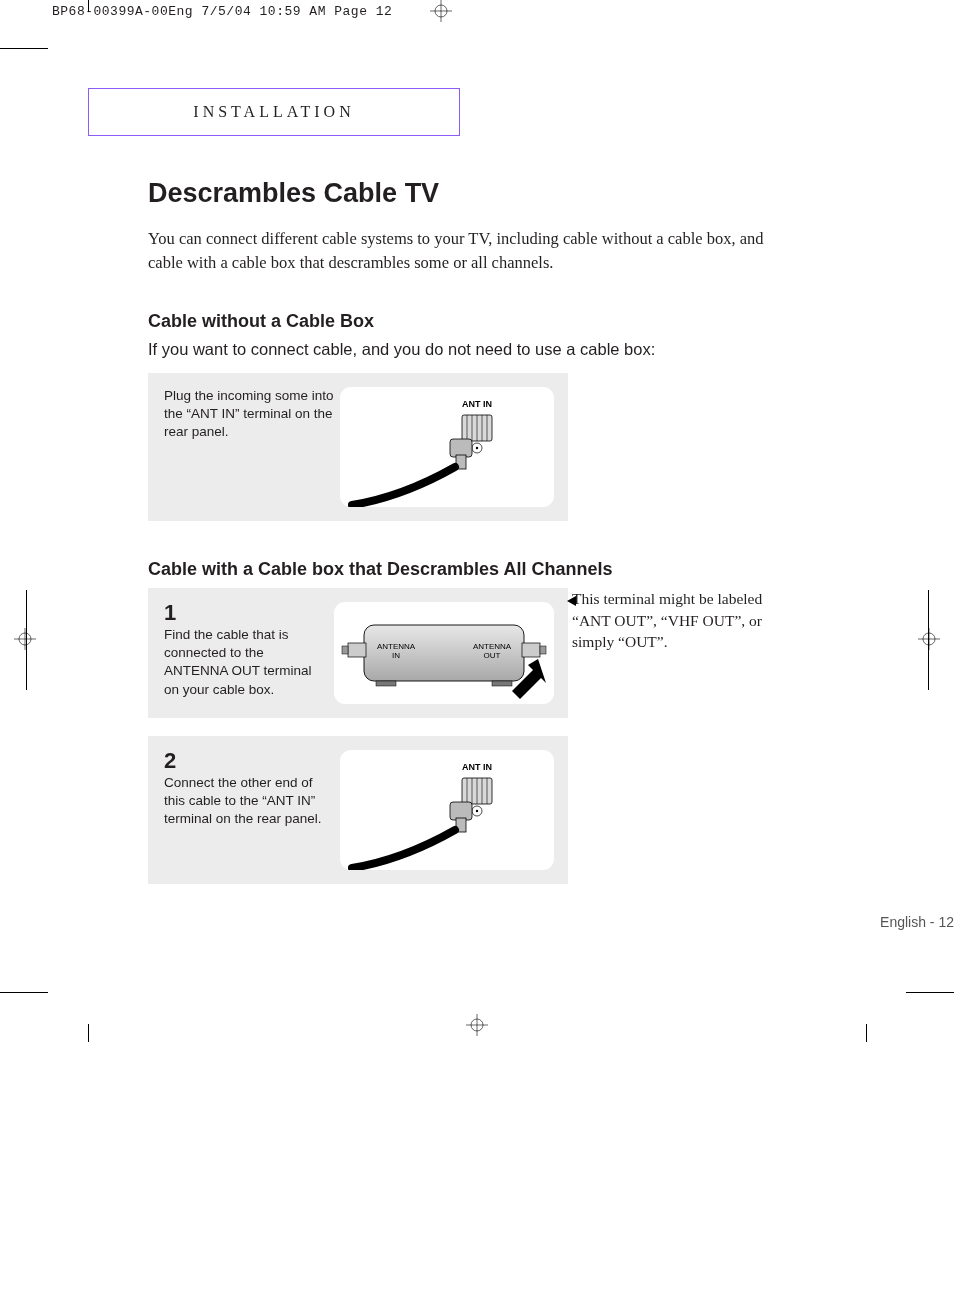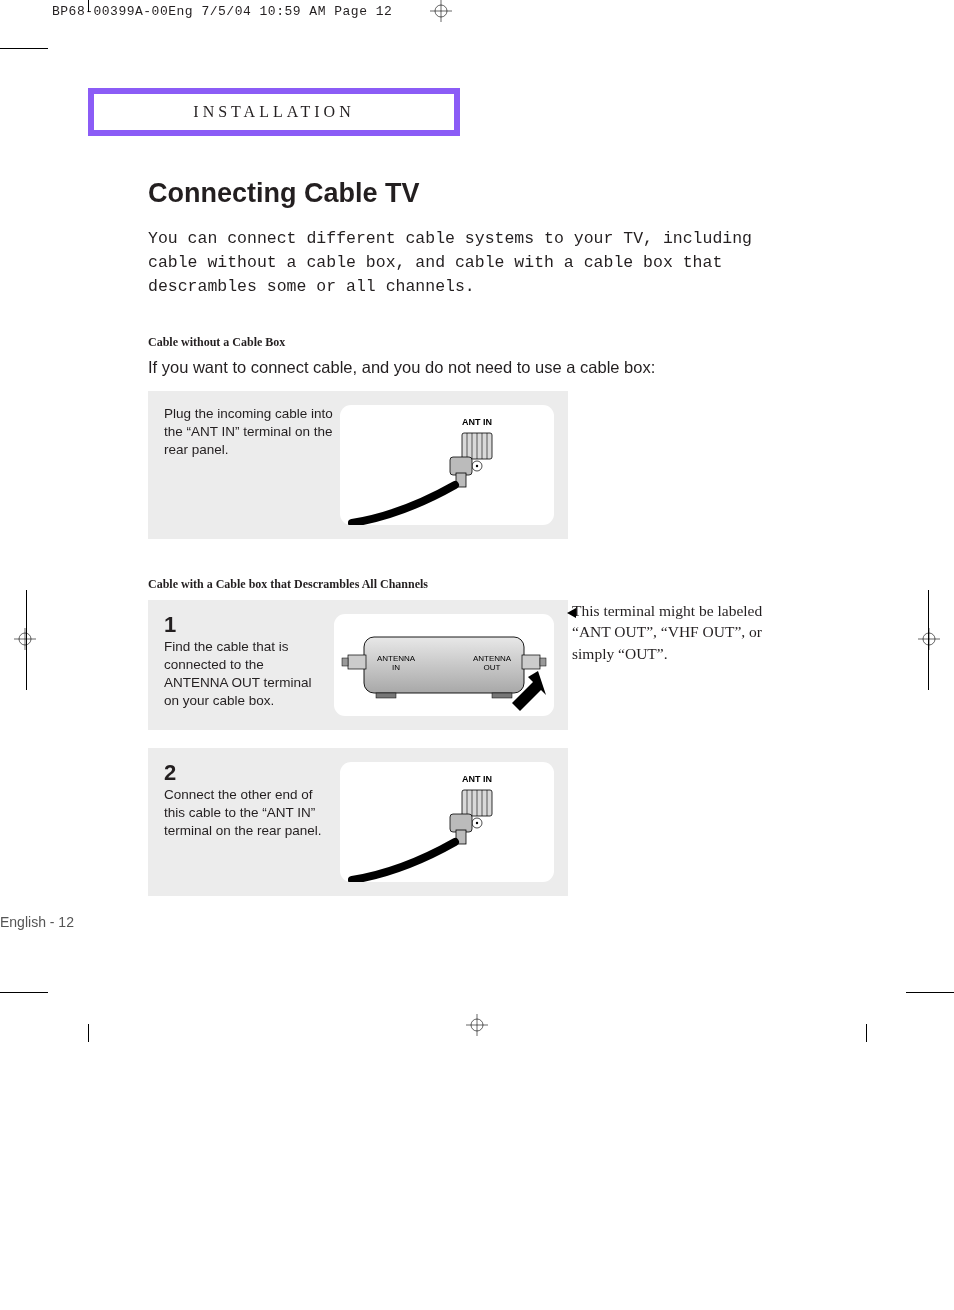--- a/index.html
+++ b/index.html
@@ -17,44 +17,44 @@
   .crop.right-v { right: 26px; top: 590px; width: 0.5px; height: 100px; }
   .crop.bot-h-l { left: 0; bottom: 50px; width: 48px; height: 0.5px; }
   .crop.bot-h-r { right: 0; bottom: 50px; width: 48px; height: 0.5px; }
   .crop.bot-v-l { left: 88px; bottom: 0; width: 0.5px; height: 18px; }
   .crop.bot-v-r { right: 88px; bottom: 0; width: 0.5px; height: 18px; }
 
   .reg { position: absolute; width: 22px; height: 22px; }
   .reg svg { display: block; }
 
   
-  .section-tab { position: absolute; left: 88px; top: 88px; width: 372px; height: 48px; border: 6px solid #8b5cf6; display: flex; align-items: center; justify-content: center; }
+  .section-tab { position: absolute; left: 88px; top: 88px; width: 372px; height: 48px; border: 1px solid #8b5cf6; display: flex; align-items: center; justify-content: center; }
   .section-tab span { font-family: Georgia, 'Times New Roman', serif; font-variant: small-caps; letter-spacing: 4px; font-size: 16px; }
 
   .content { position: absolute; left: 148px; top: 178px; width: 720px; }
 
   h1.title { font-family: "Arial Black", Arial, sans-serif; font-weight: 900; font-size: 27px; margin-bottom: 18px; }
-  p.intro { font-family: Liberation Mono, monospace; font-size: 16.5px; line-height: 1.45; margin-bottom: 36px; max-width: 640px; }
-
-  h2.sub { font-family: Liberation Serif, serif; font-weight: 900; font-size: 12px; margin-bottom: 8px; }
+  p.intro { font-family: Liberation Serif, serif; font-size: 16.5px; line-height: 1.45; margin-bottom: 36px; max-width: 640px; }
+
+  h2.sub { font-family: Liberation Sans, sans-serif; font-weight: 900; font-size: 18px; margin-bottom: 8px; }
   p.sub-intro { font-family: Liberation Sans, sans-serif; font-size: 16.5px; margin-bottom: 14px; }
 
   .step-row { display: flex; gap: 0; margin-bottom: 18px; align-items: stretch; }
   .step-box { background: #ececec; padding: 14px 14px 14px 16px; width: 420px; display: flex; gap: 6px; min-height: 130px; }
   .step-text { width: 170px; font-family: Arial, sans-serif; font-size: 13.5px; line-height: 1.35; }
   .step-num { font-family: "Arial Black", Arial, sans-serif; font-weight: 900; font-size: 22px; line-height: 1; margin-bottom: 2px; }
   .step-fig { flex: 1; background: #fff; display: flex; align-items: center; justify-content: center; border-radius: 11px; }
   .step-fig svg { display: block; }
 
   .side-note { width: 220px; padding-left: 4px; font-family: Georgia, 'Times New Roman', serif; font-size: 15.5px; line-height: 1.4; position: relative; }
   .side-note .tri { position: absolute; left: -2px; top: 3px; }
 
   .section2 { margin-top: 38px; }
 
-  .footer { position: absolute; left: 0; bottom: 112px; width: 100%; text-align: left; font-family: Arial, sans-serif; font-size: 14px; color: #555; }
+  .footer { position: absolute; left: 0; bottom: 112px; width: 100%; text-align: right; font-family: Arial, sans-serif; font-size: 14px; color: #555; }
 </style>
 </head>
 <body>
 
 <div class="page">
   <div class="print-meta">BP68-00399A-00Eng  7/5/04  10:59 AM  Page 12</div>
 
   <div class="crop top-h"></div>
   <div class="crop top-v"></div>
   <div class="crop left-v"></div>
@@ -91,29 +91,29 @@
         <line x1="0" y1="11" x2="22" y2="11" stroke="#000" stroke-width="0.6"></line>
         <circle cx="11" cy="11" r="6" fill="none" stroke="#000" stroke-width="0.6"></circle>
       </svg>
   </div>
 
   <div class="section-tab">
     <span>INSTALLATION</span>
   </div>
 
   <div class="content">
-    <h1 class="title">Connecting Cable TV</h1>
+    <h1 class="title">Descrambles Cable TV</h1>
     <p class="intro">You can connect different cable systems to your TV, including cable without a cable box, and cable with a cable box that descrambles some or all channels.</p>
 
     <h2 class="sub">Cable without a Cable Box</h2>
     <p class="sub-intro">If you want to connect cable, and you do not need to use a cable box:</p>
 
     <div class="step-row">
       <div class="step-box">
-        <div class="step-text">Plug the incoming cable into the “ANT IN” terminal on the rear panel.</div>
+        <div class="step-text">Plug the incoming some into the “ANT IN” terminal on the rear panel.</div>
         <div class="step-fig">
 
           <svg width="210" height="120" viewBox="0 0 210 120">
             <text x="135" y="20" font-family="Arial" font-size="9" font-weight="bold" text-anchor="middle">ANT IN</text>
 
             <g transform="translate(120,28)">
               <rect x="0" y="0" width="30" height="26" rx="2" fill="#d9d9d9" stroke="#000" stroke-width="0.8"></rect>
               <line x1="5" y1="0" x2="5" y2="26" stroke="#000" stroke-width="0.6"></line>
               <line x1="10" y1="0" x2="10" y2="26" stroke="#000" stroke-width="0.6"></line>
               <line x1="15" y1="0" x2="15" y2="26" stroke="#000" stroke-width="0.6"></line>

